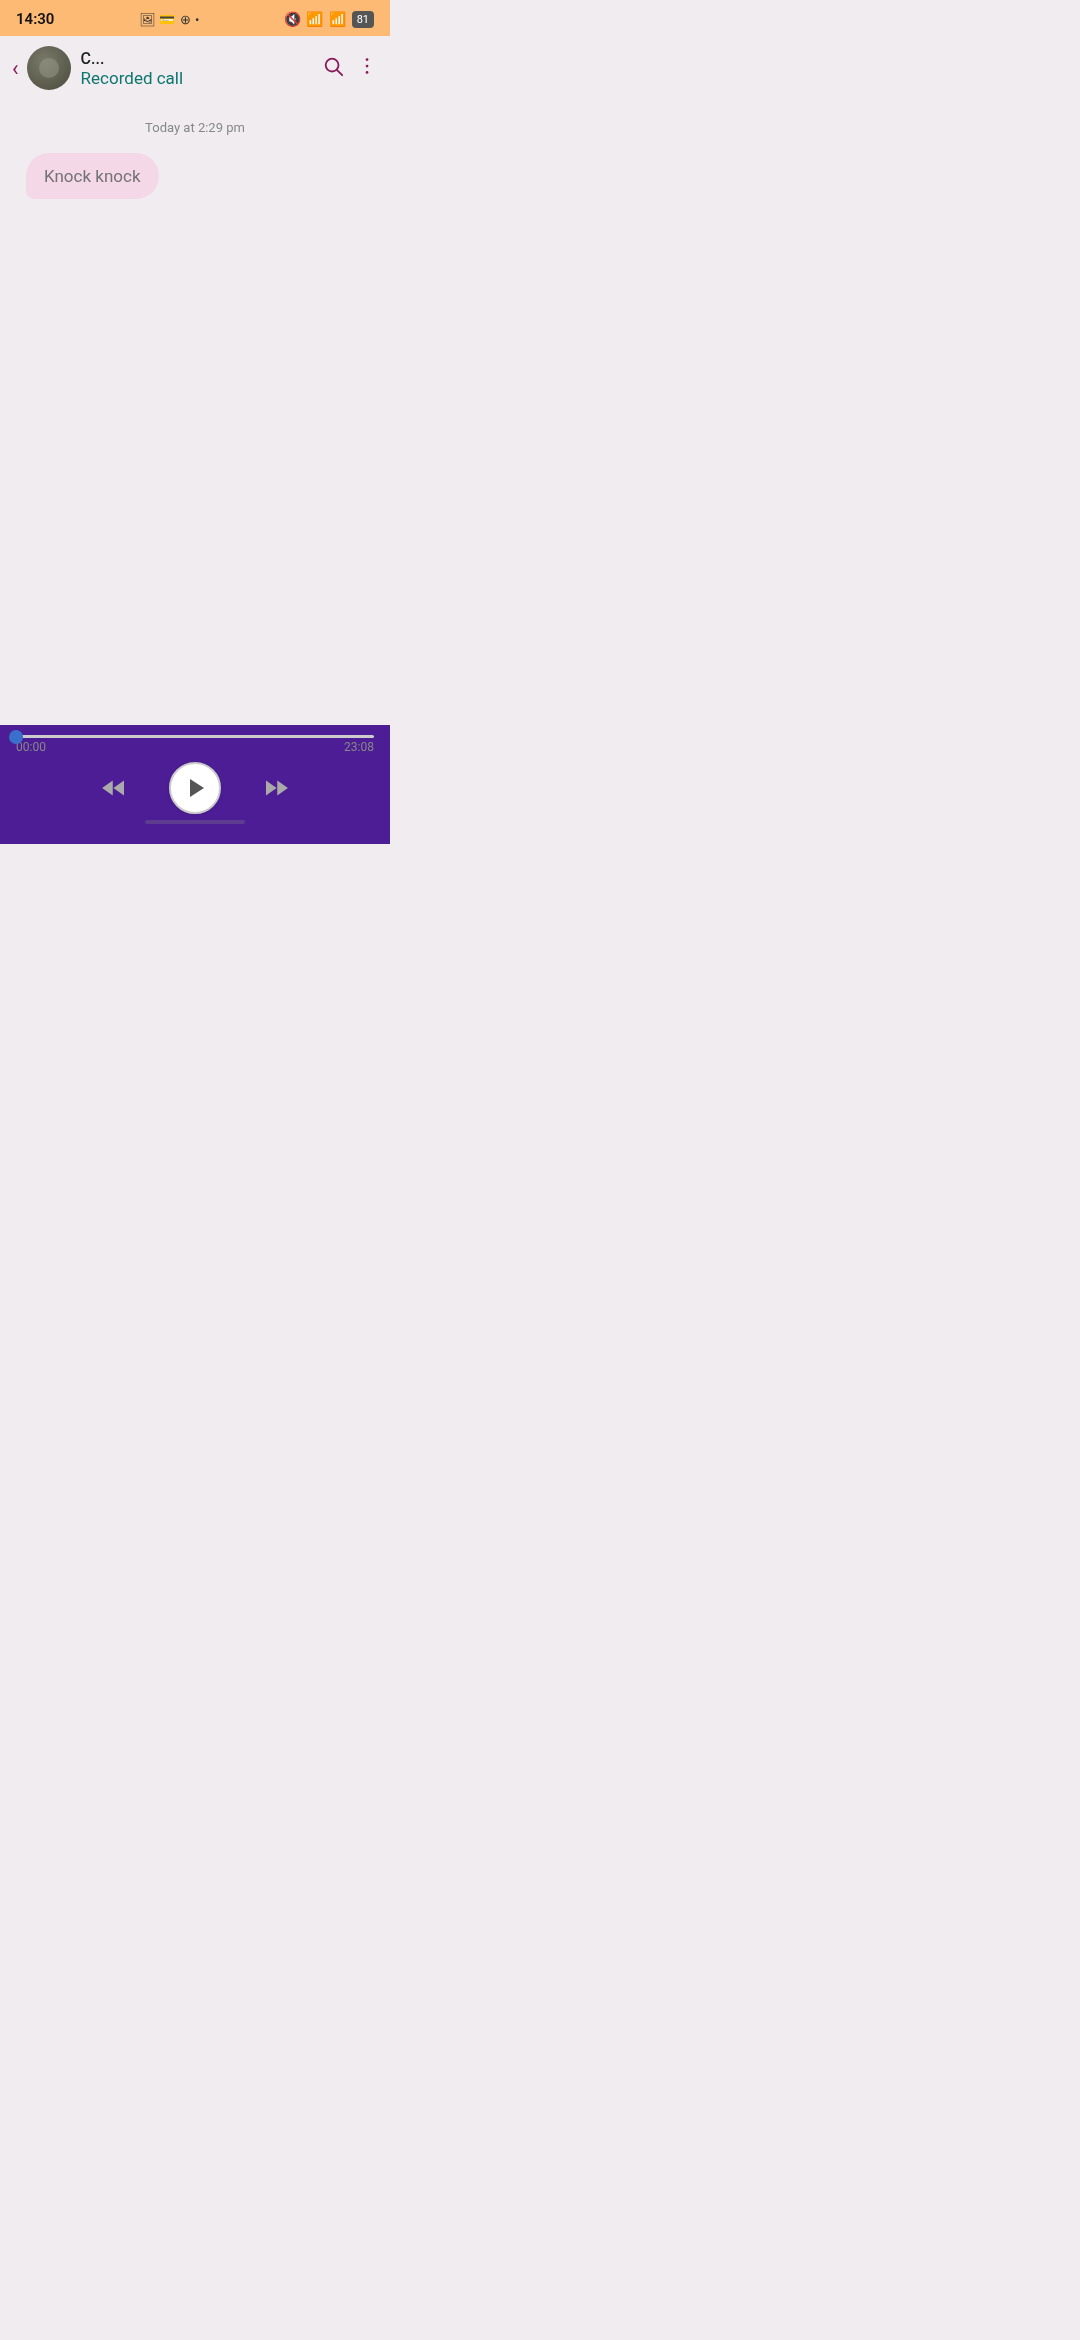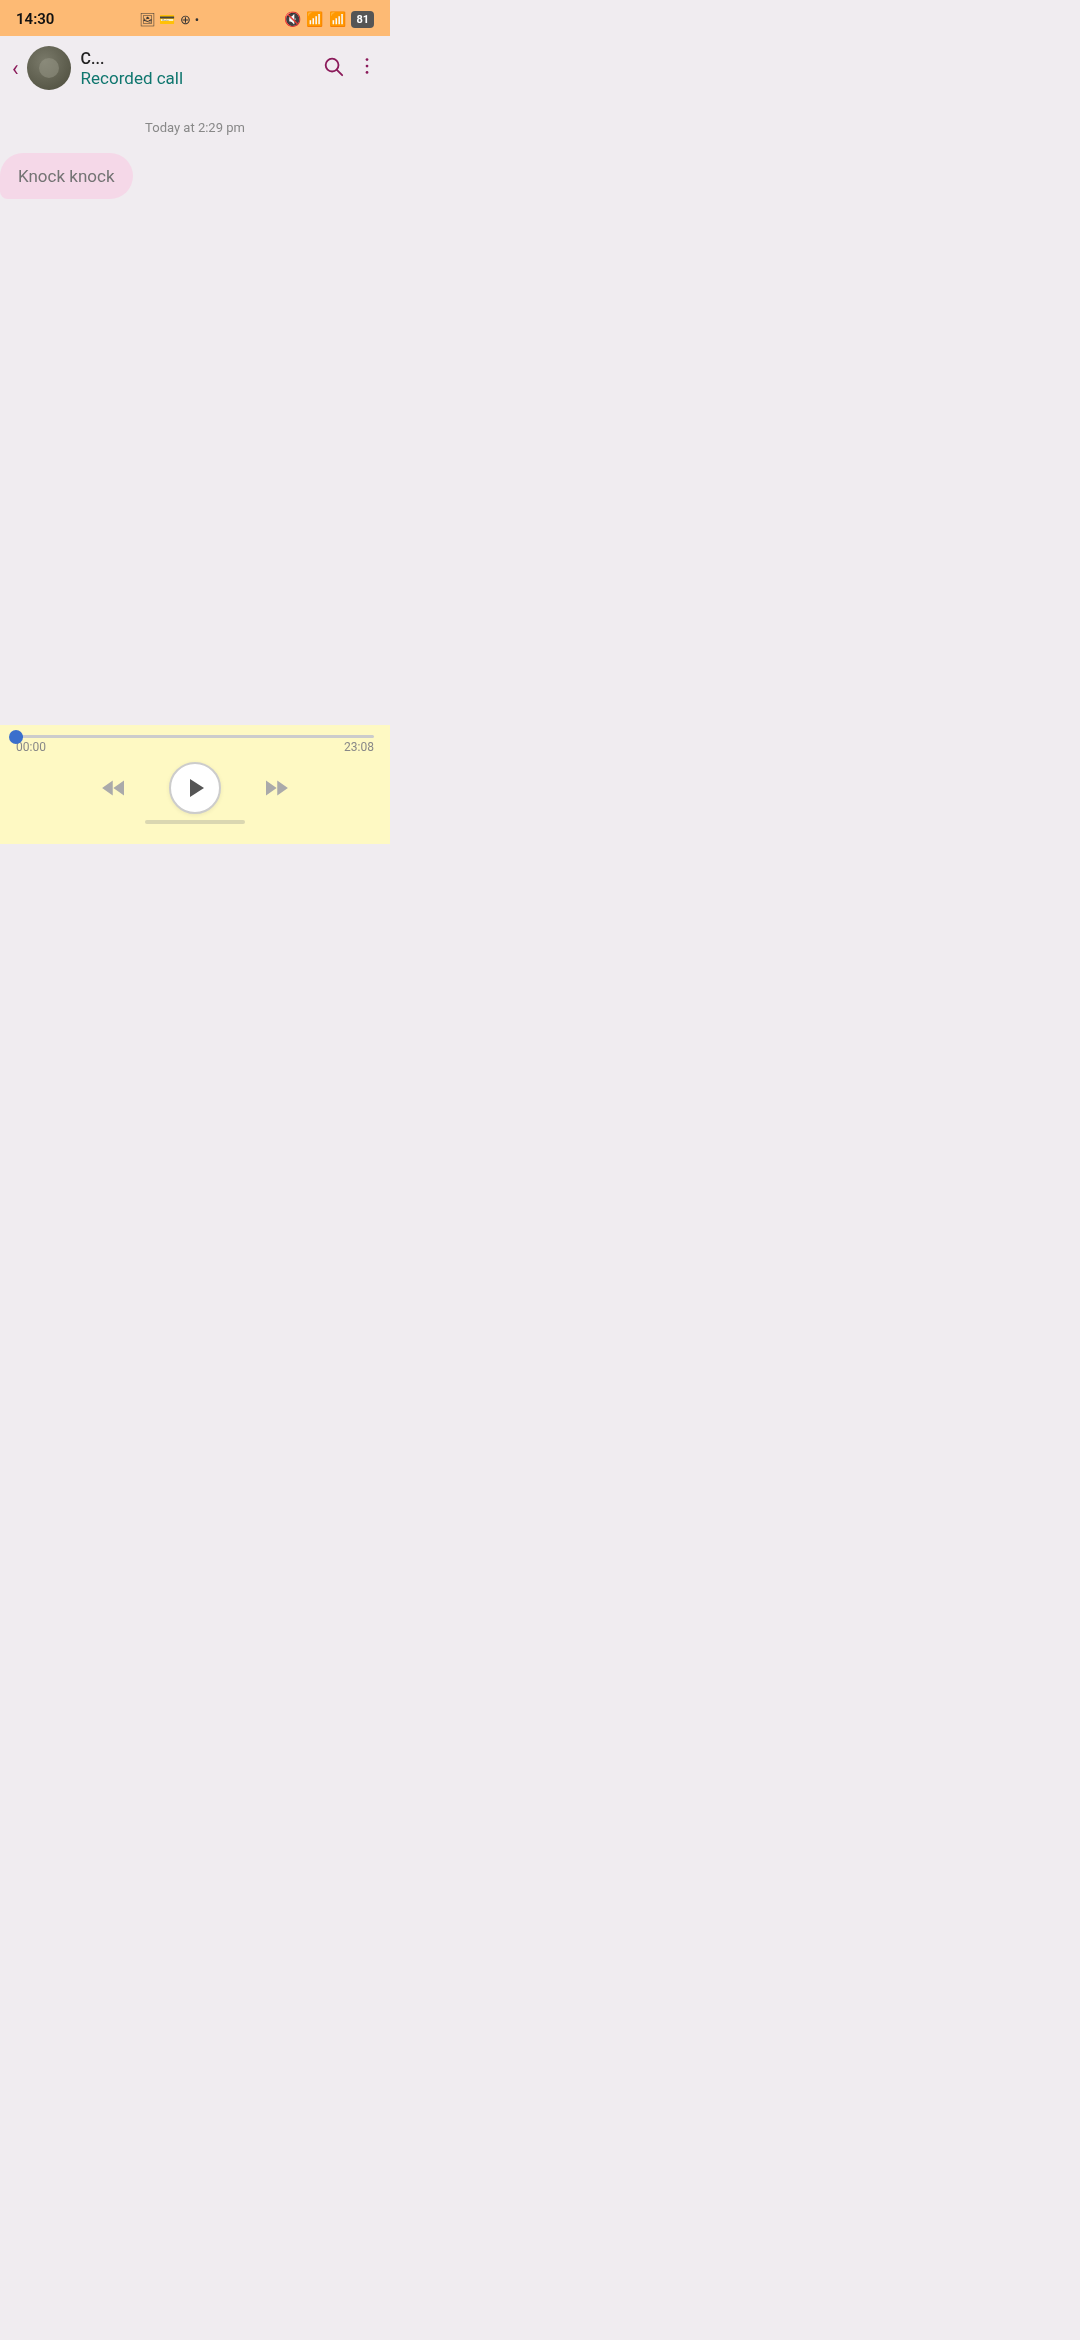--- a/index.html
+++ b/index.html
@@ -30,21 +30,21 @@
     }
     .status-icons {
       display: flex;
       align-items: center;
       gap: 5px;
     }
     .battery-box {
       background: #555;
       color: #fff;
       font-size: 11px;
-      font-weight: 700;
+      font-weight: 400;
       padding: 2px 5px;
       border-radius: 4px;
     }
     .status-icon {
       font-size: 14px;
       color: #333;
     }
     .status-left-icons {
       display: flex;
       align-items: center;
@@ -109,21 +109,21 @@
     }
     .header-icon {
       color: #8b1a5a;
       font-size: 20px;
       cursor: pointer;
     }
 
     
     .chat-area {
       flex: 1;
-      padding: 10px 0;
+      padding: 10px 26px;
       overflow-y: auto;
     }
 
     .timestamp-center {
       text-align: center;
       font-size: 13px;
       color: #888;
       margin: 10px 0 18px 0;
     }
 
@@ -156,21 +156,21 @@
       color: #fff;
       border-bottom-right-radius: 8px;
     }
 
     
     .audio-player {
       position: absolute;
       bottom: 0;
       left: 0;
       right: 0;
-      background: #fef9c3;
+      background: #4c1d95;
       padding: 10px 16px 20px 16px;
     }
     .progress-container {
       display: flex;
       align-items: center;
       gap: 0;
       position: relative;
       margin-bottom: 2px;
     }
     .progress-track {

